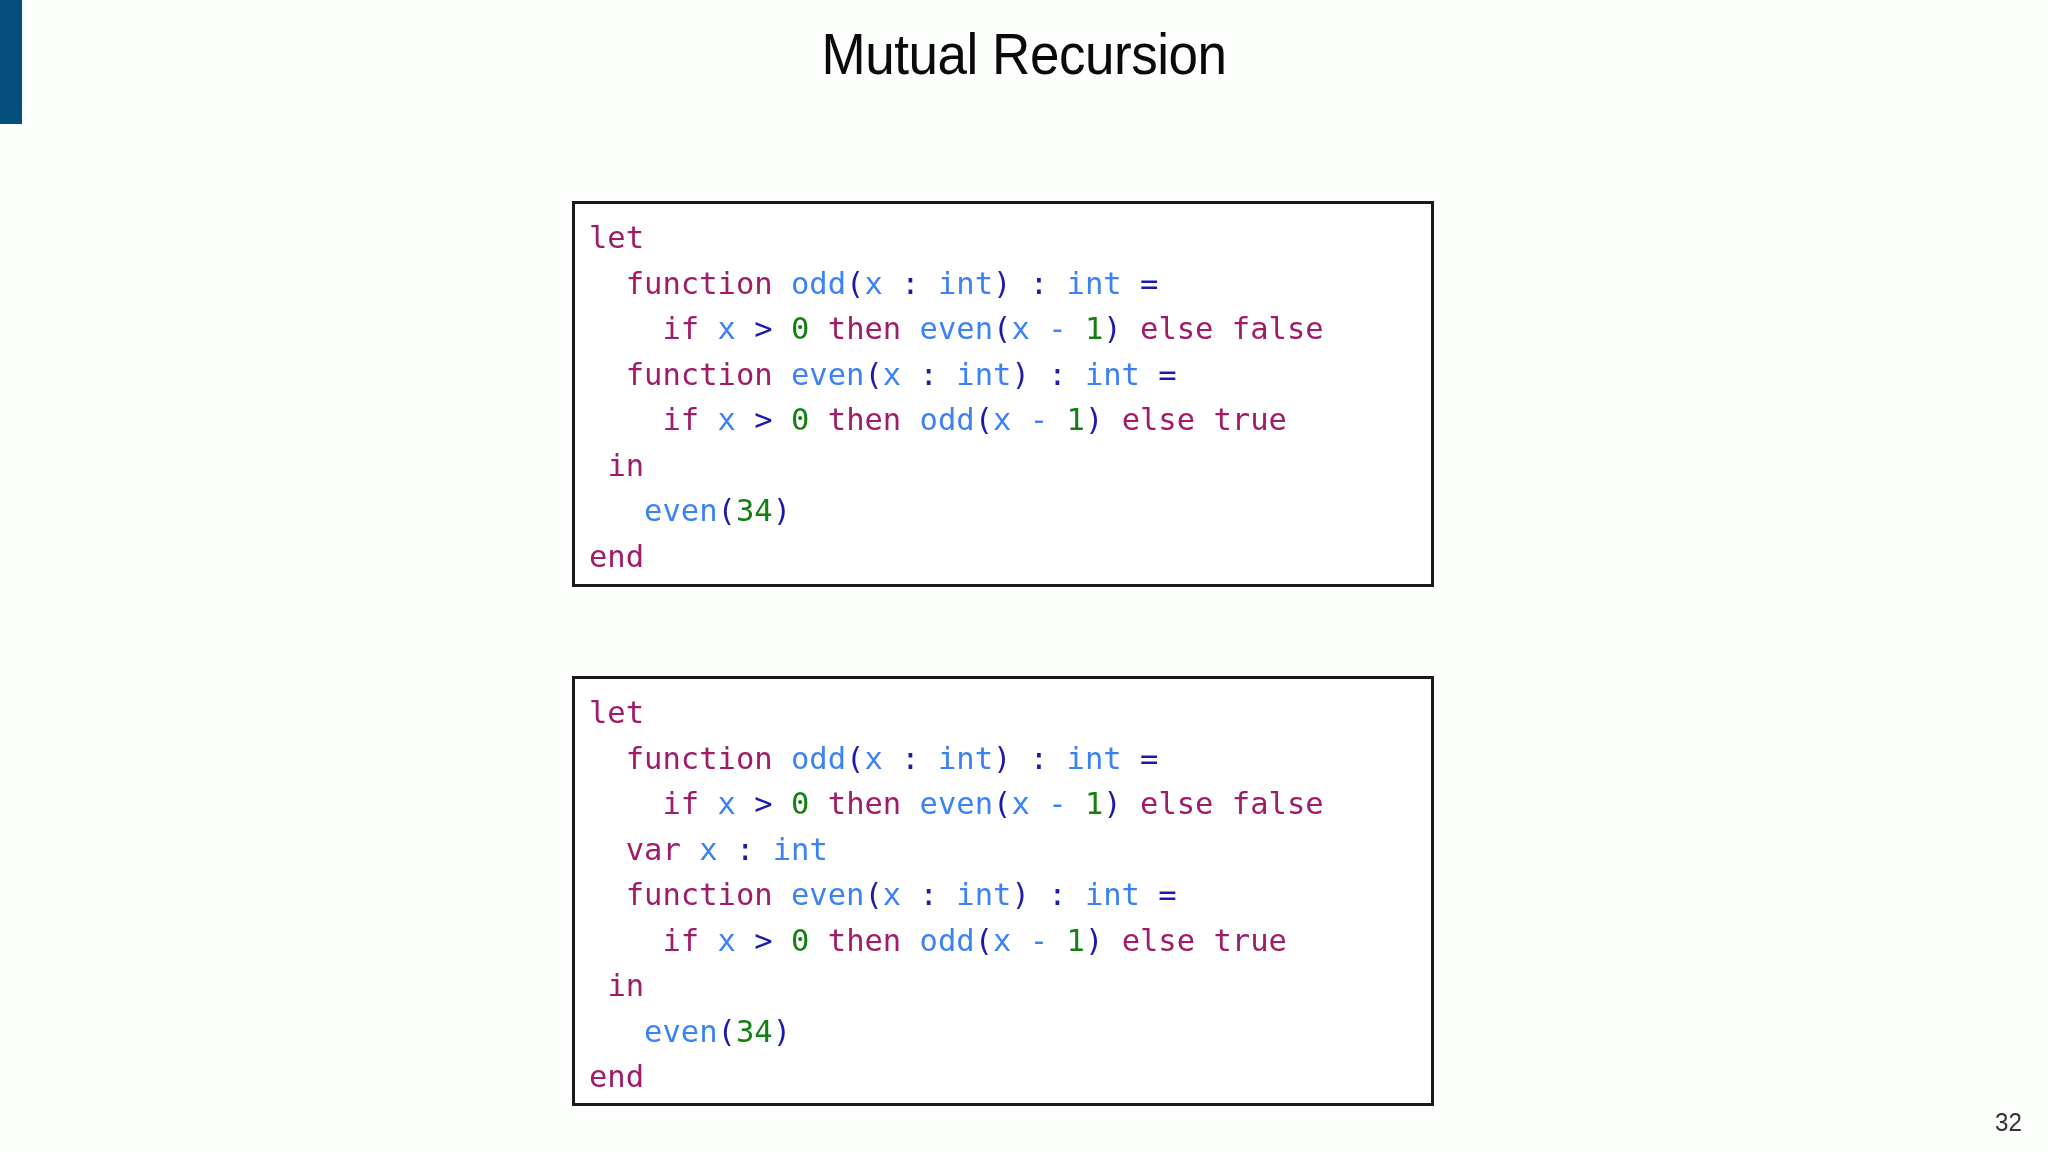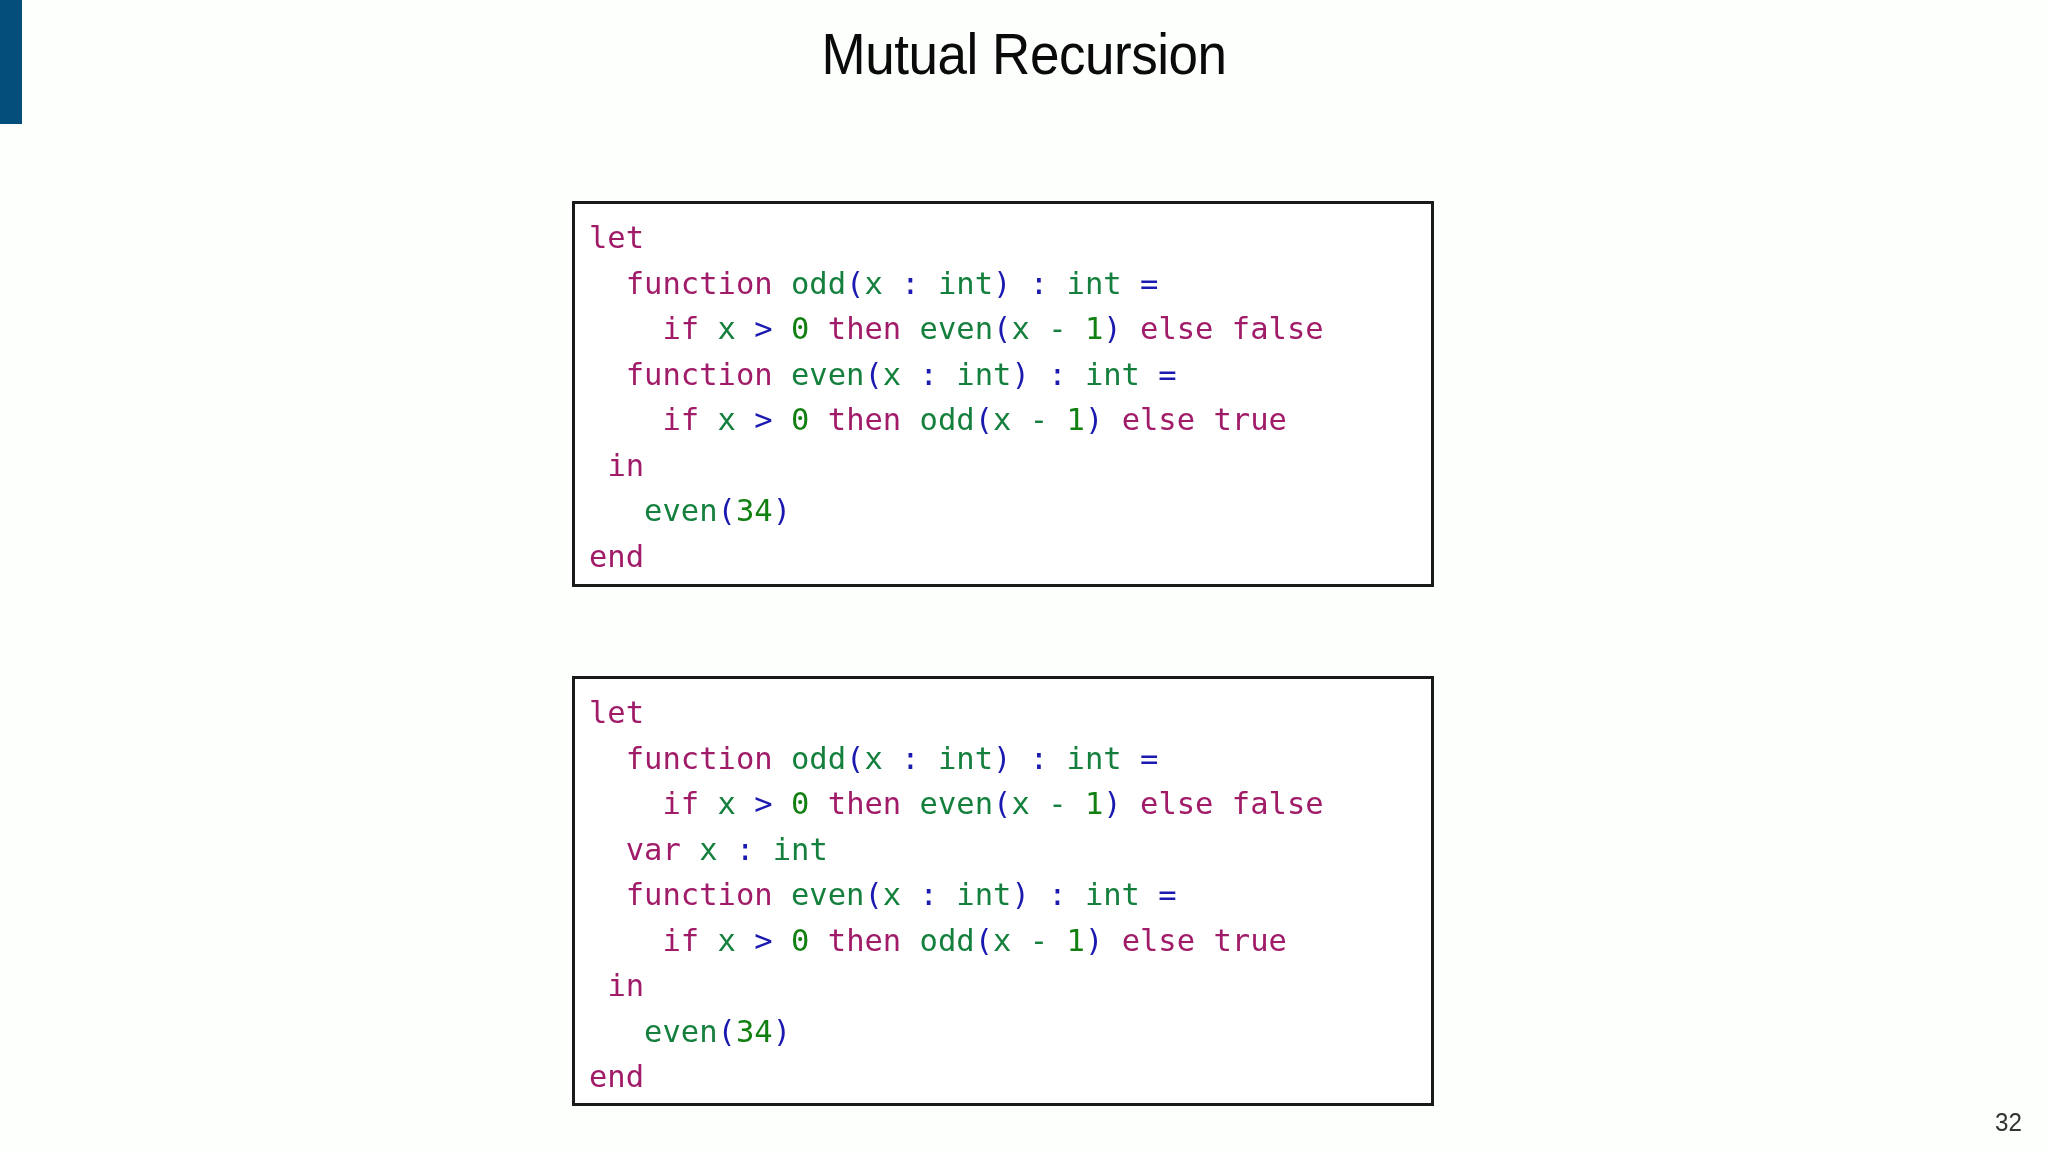--- a/index.html
+++ b/index.html
@@ -68,21 +68,21 @@
     height: 430px;
   }
 
   .code-line { display: block; height: 45.5px; }
 
   
   .tok-kw    { color: #a01b68; }
   .tok-num   { color: #118011; }
   .tok-punct { color: #1a1ab0; }
   .tok-op    { color: #1a1ab0; }
-  .tok-id    { color: #15803d; }
+  .tok-id    { color: #3b82f6; }
   .tok-plain { color: #111111; }
 
   
   .page-number {
     position: absolute;
     right: 26px;
     bottom: 14px;
     font-family: "Liberation Sans", sans-serif;
     font-size: 26px;
     color: #333333;

